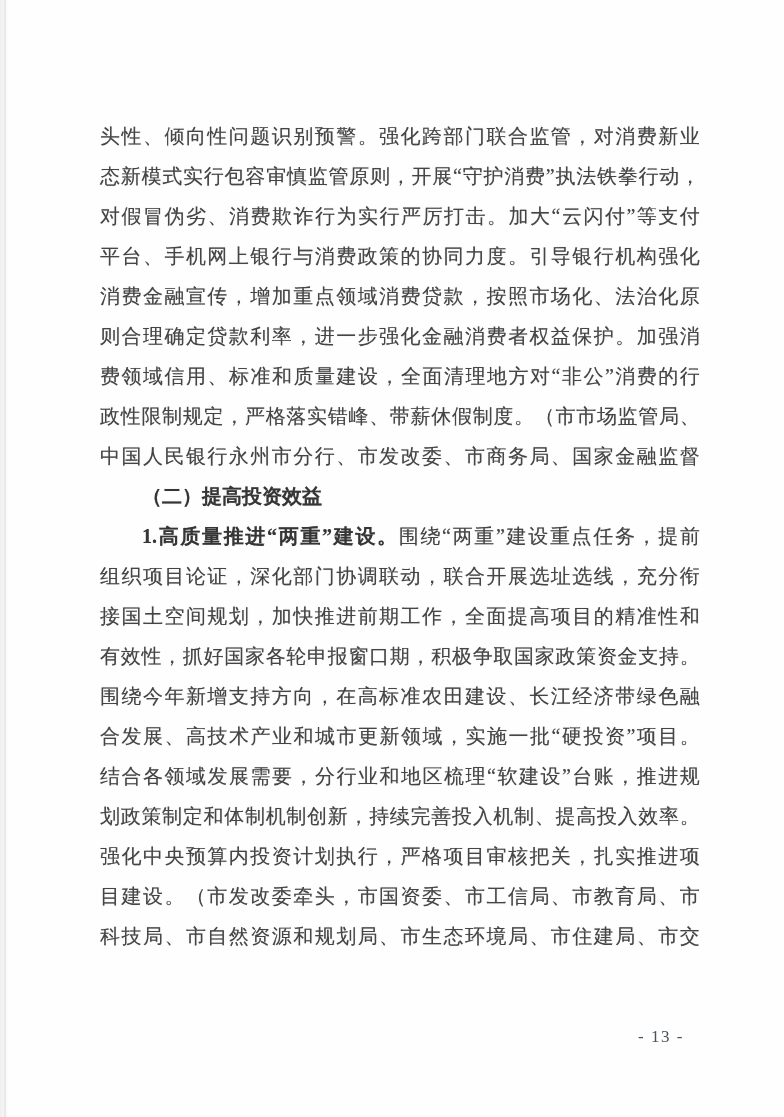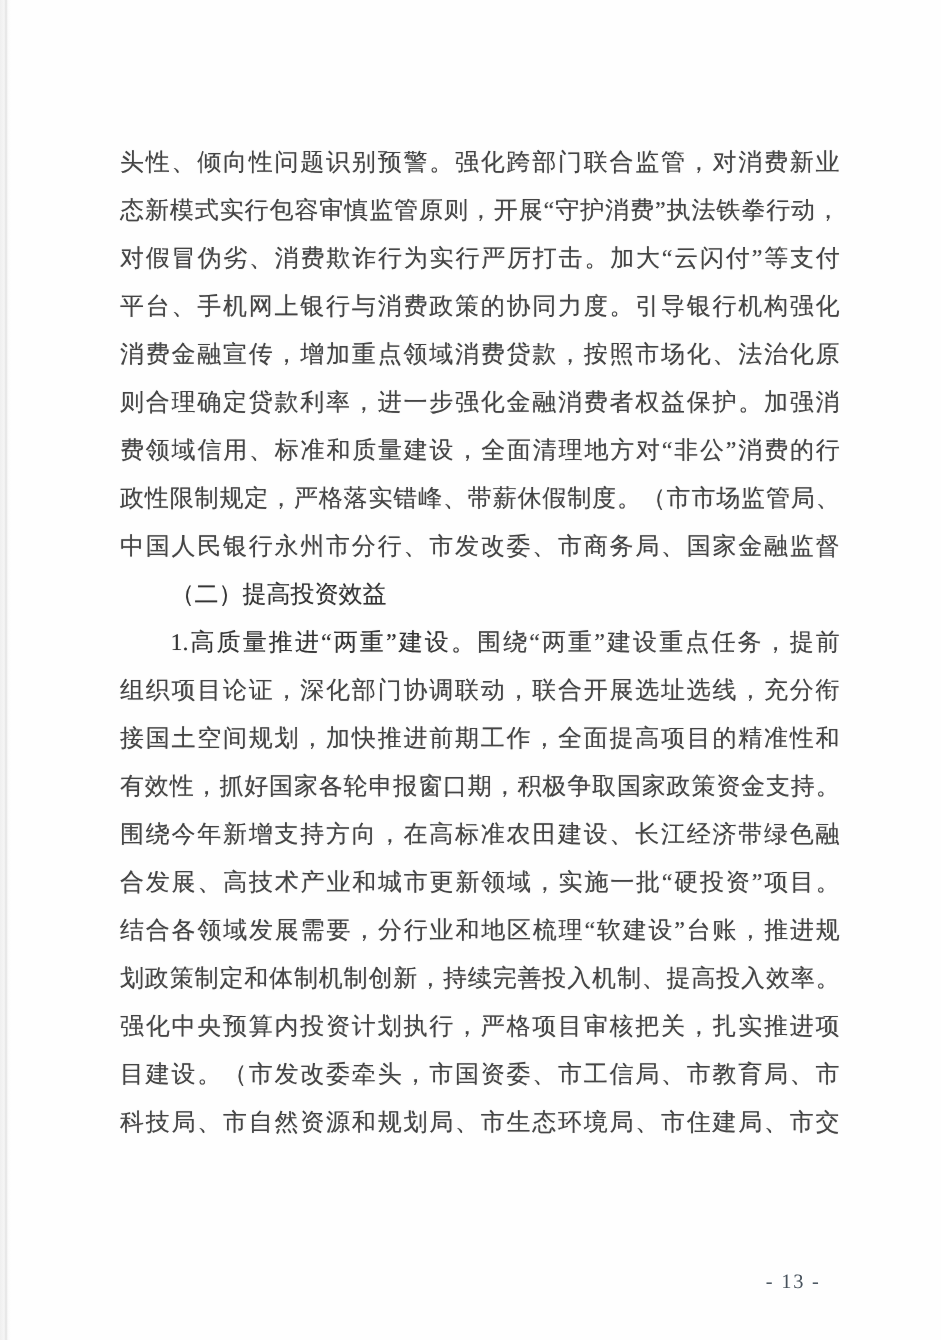--- a/index.html
+++ b/index.html
@@ -45,27 +45,27 @@
   }
   .line.just {
     display: flex;
     justify-content: space-between;
     align-items: baseline;
   }
   .line.ind {
     padding-left: 42px;
   }
   .line .b {
-    font-weight: 400;
+    font-weight: 700;
     color: var(--bold-color, #353535);
   }
   .pagenum {
     position: absolute;
     left: 624px;
-    top: 1057px;
+    top: 1026px;
     width: 74px;
     height: 22px;
     line-height: 22px;
     text-align: center;
     font-size: 17px;
     letter-spacing: 1.5px;
     color: var(--pagenum-color, #47525c);
   }
 </style>
 </head>

